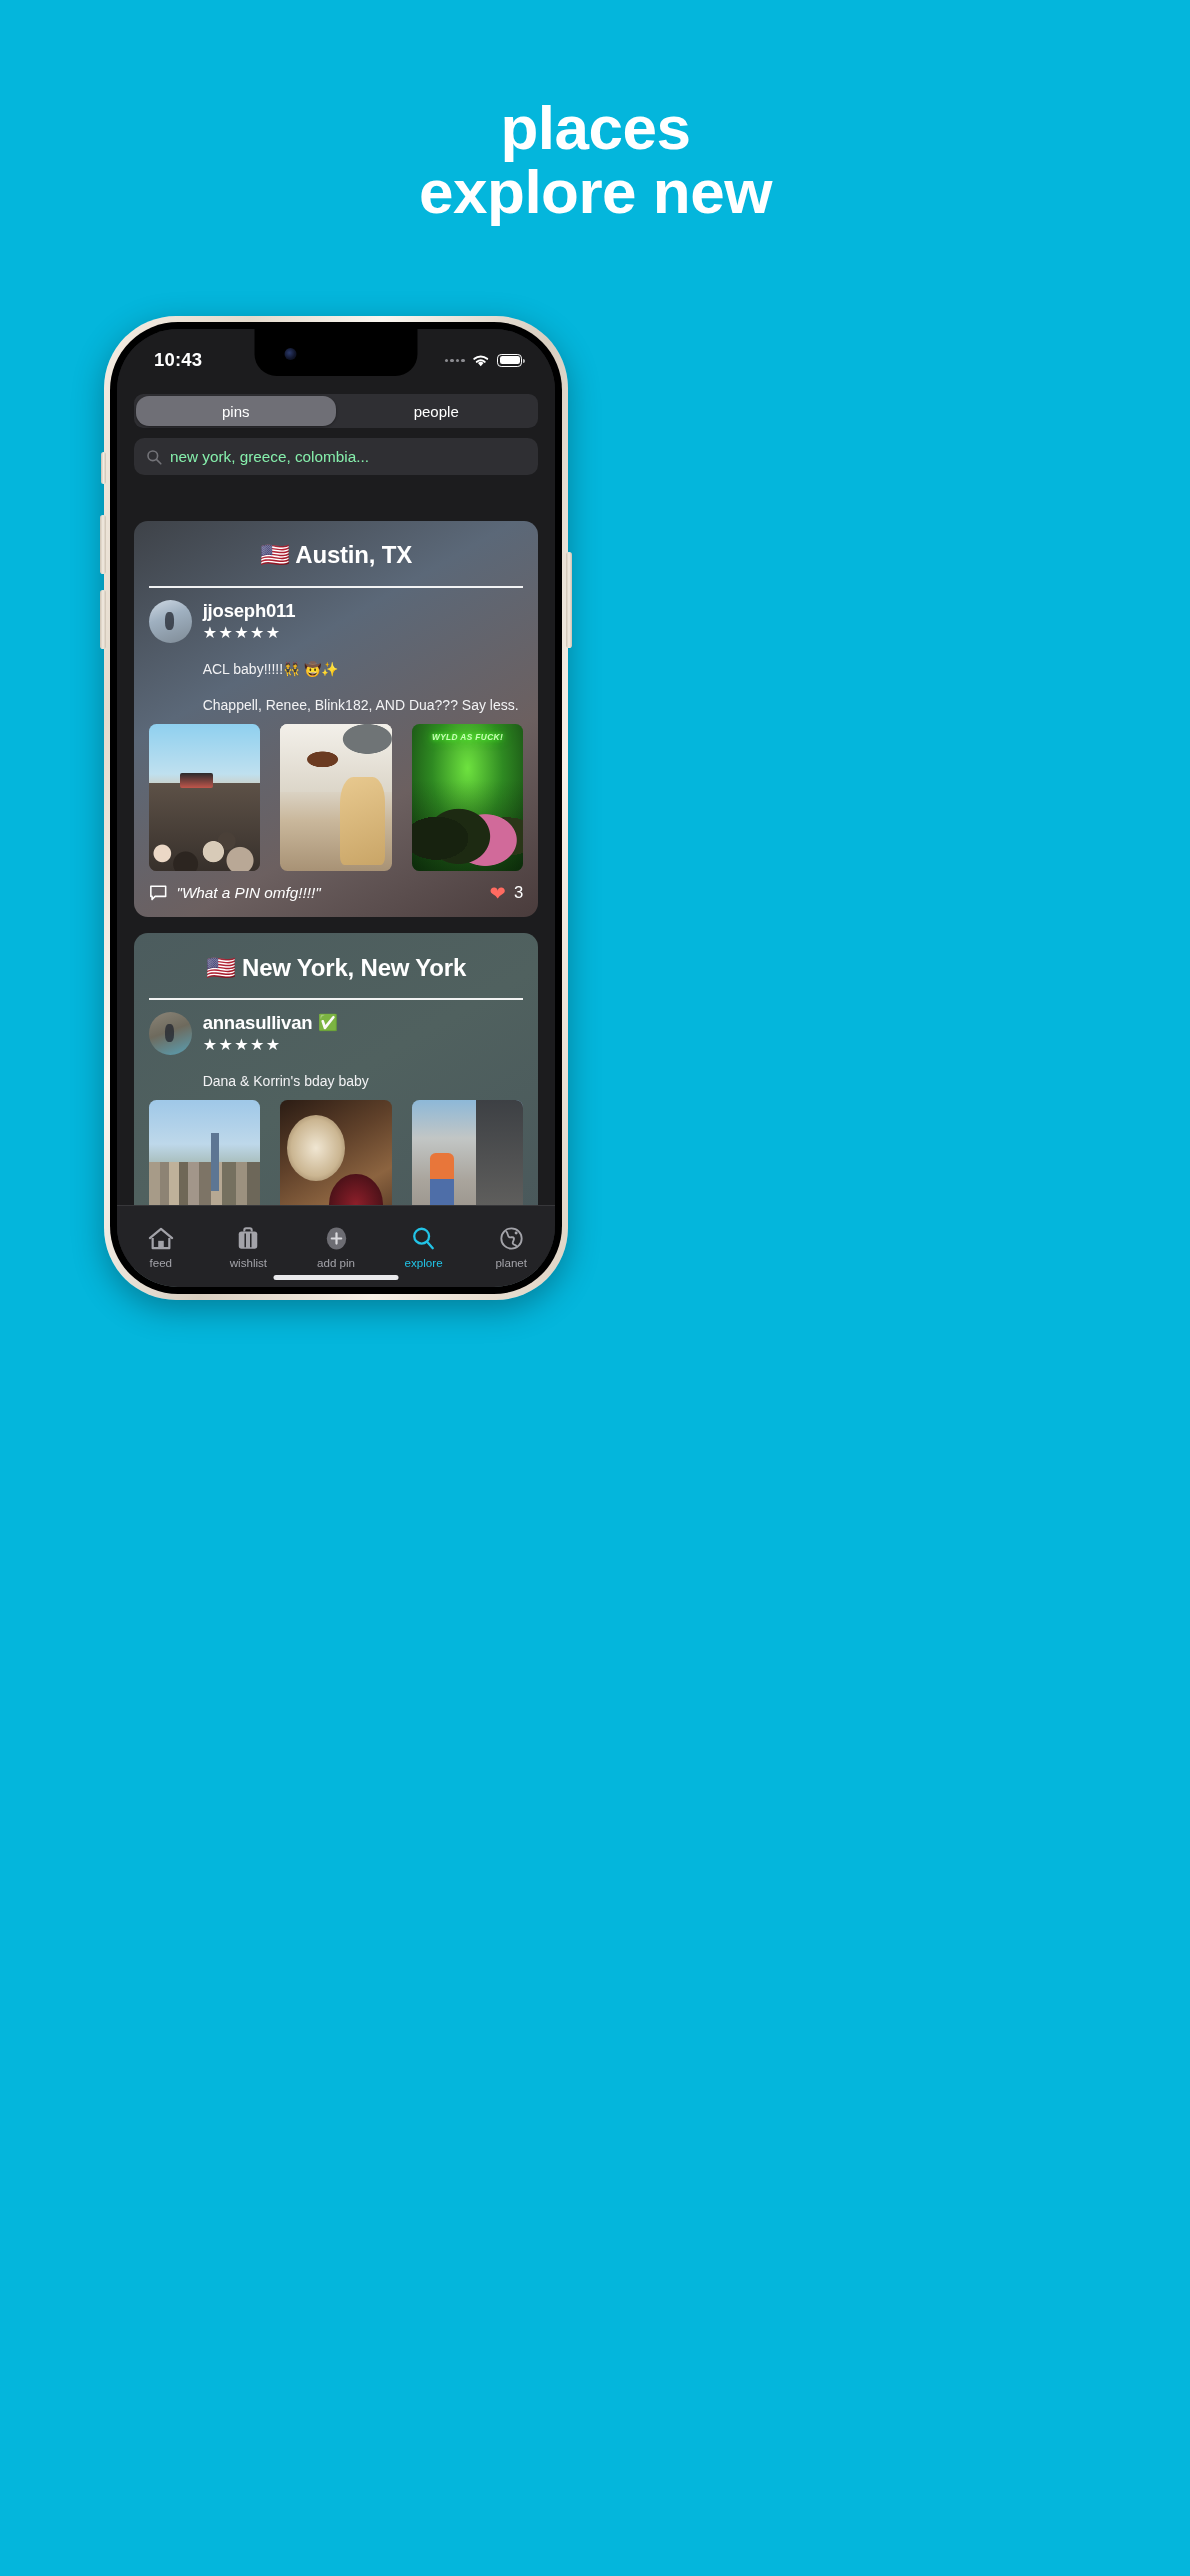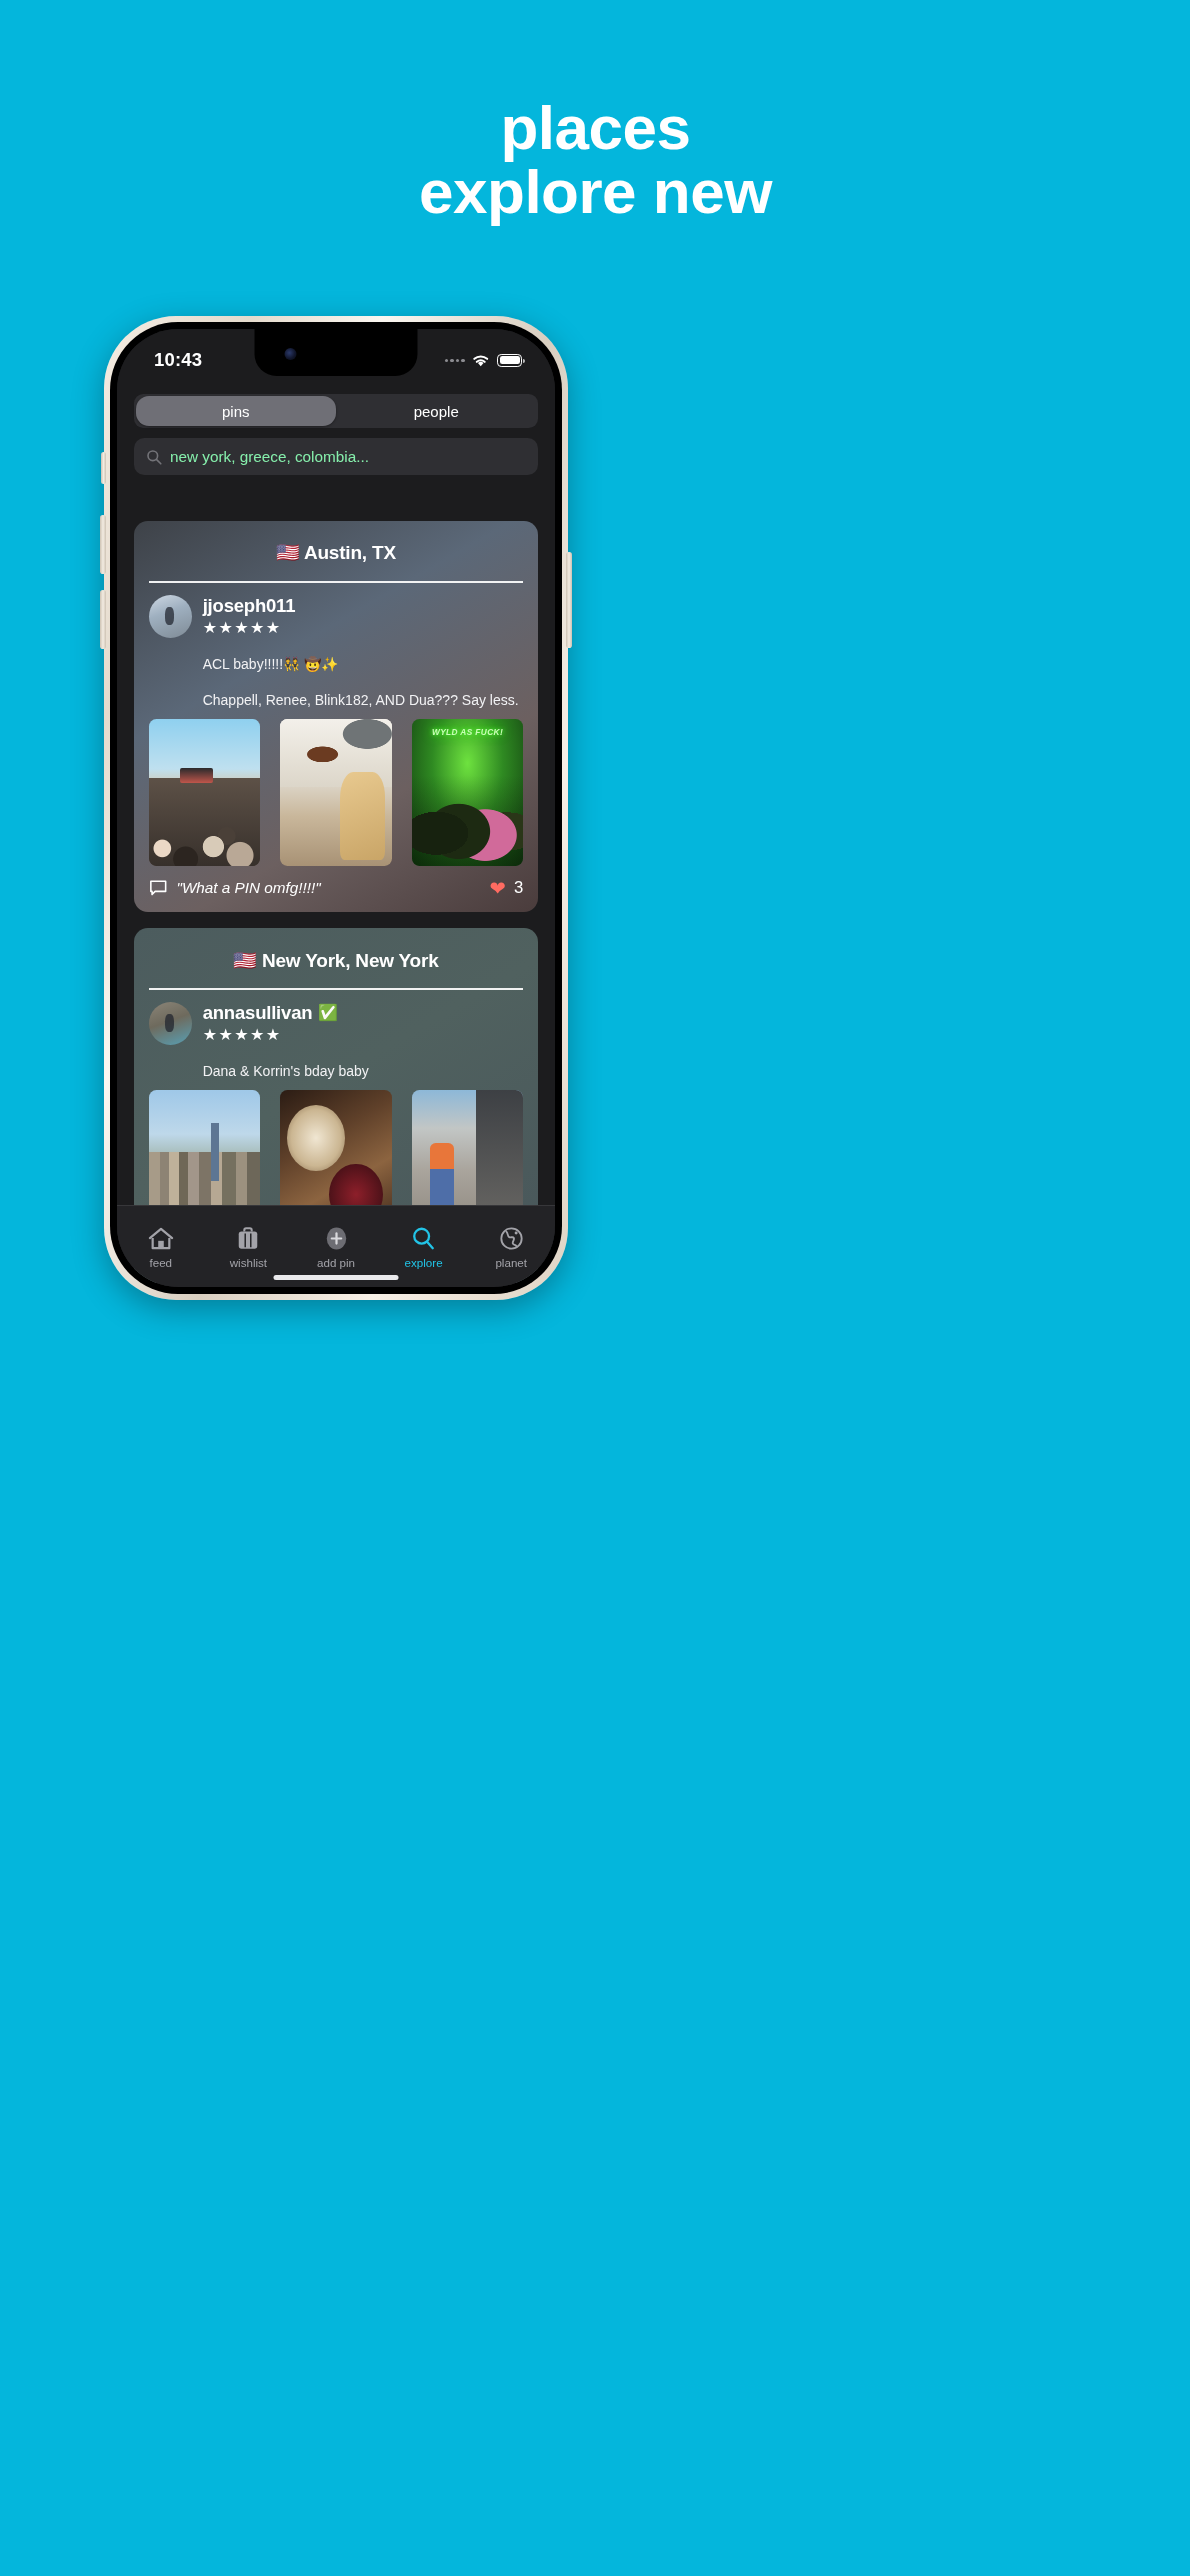--- a/index.html
+++ b/index.html
@@ -117,21 +117,21 @@
   .card {
     margin:0 16.7px 16px;
     border-radius:14px; overflow:hidden; position:relative;
     color:#fff;
   }
   .card-a { background:linear-gradient(150deg,#3e4248 0%,#5b6878 35%,#6c6060 68%,#4a3c3c 100%); }
   .card-b { background:linear-gradient(150deg,#4c5c5e 0%,#50615f 45%,#48565a 100%); }
   .card-c { background:linear-gradient(120deg,#4b4034 0%,#3d4a33 55%,#2d3a28 100%); }
 
   .card-title {
-    text-align:center; font-size:19px; font-weight:bold;
+    text-align:center; font-size:24px; font-weight:bold;
     padding:20.4px 0 16.7px; letter-spacing:-0.2px;
   }
   .card-rule { height:1.9px; background:#fff; margin:0 15px; opacity:.92; }
 
   .post-head { display:flex; gap:11px; padding:12px 15px 0; }
   .avatar {
     width:43px; height:43px; border-radius:50%; flex:none;
     background:linear-gradient(160deg,#cfd9e4 0%,#9fb0c0 40%,#7f8b96 100%);
     overflow:hidden; position:relative;
   }

